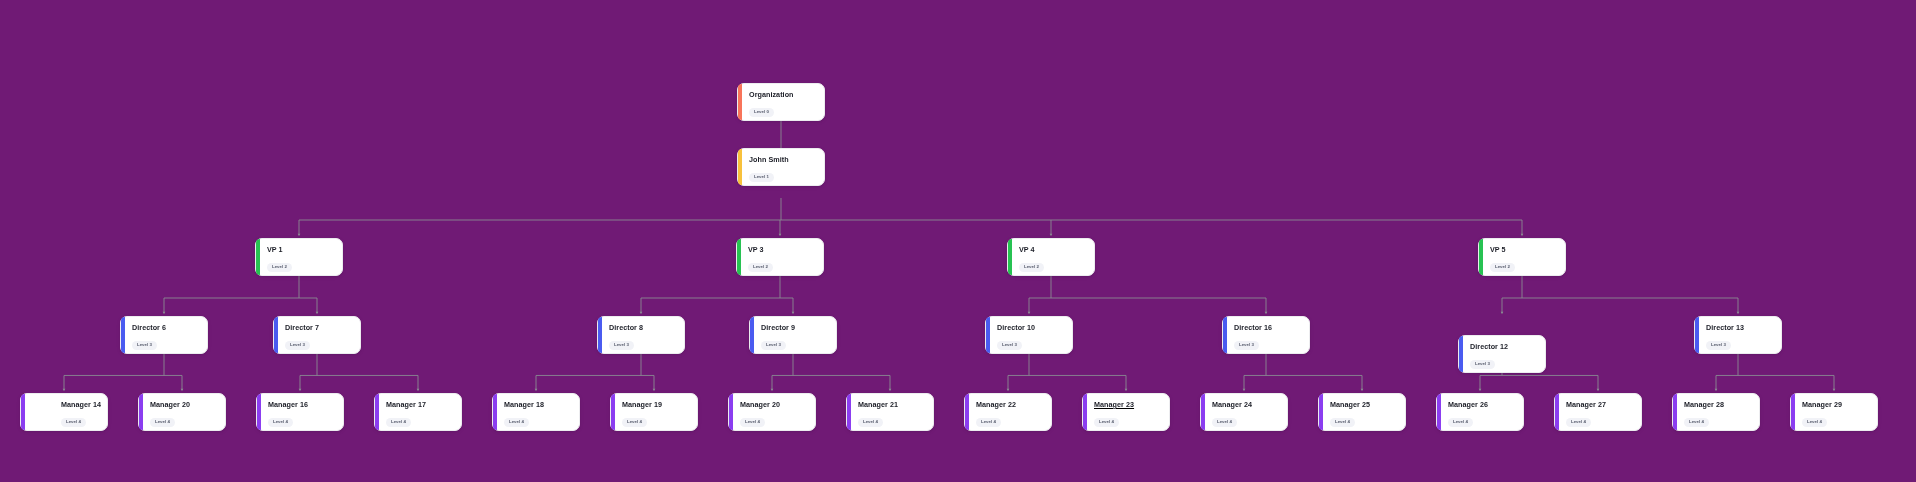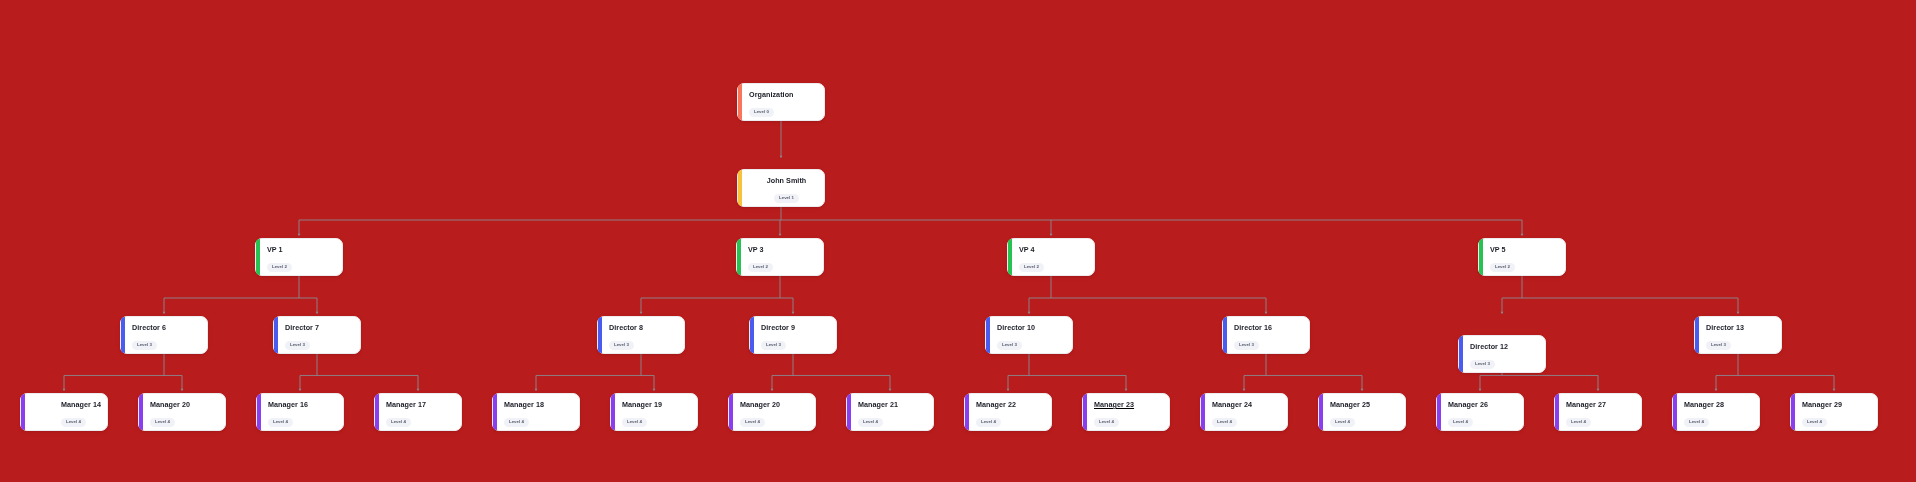--- a/index.html
+++ b/index.html
@@ -5,21 +5,21 @@
   * { box-sizing: border-box; }
   html, body {
     margin: 0; padding: 0;
     background: #ffffff;
     font-family: "Liberation Sans", sans-serif;
   }
   #canvas {
     position: relative;
     width: 1916px;
     height: 482px;
-    background: #b91c1c;
+    background: #701a75;
     overflow: hidden;
   }
   #edges {
     position: absolute;
     left: 0; top: 0;
     width: 1916px; height: 482px;
     pointer-events: none;
   }
   .node {
     position: absolute;
@@ -121,21 +121,21 @@
       <path d="M 1480 375.45 L 1598 375.45" fill="none" stroke="#8a8a92" stroke-width="0.9"></path>
       <path d="M 1480 375.45 L 1480 390" fill="none" stroke="#8a8a92" stroke-width="0.9" marker-end="url(#arrow)"></path>
       <path d="M 1598 375.45 L 1598 390" fill="none" stroke="#8a8a92" stroke-width="0.9" marker-end="url(#arrow)"></path>
       <path d="M 1738 354 L 1738 375.45" fill="none" stroke="#8a8a92" stroke-width="0.9"></path>
       <path d="M 1716 375.45 L 1834 375.45" fill="none" stroke="#8a8a92" stroke-width="0.9"></path>
       <path d="M 1716 375.45 L 1716 390" fill="none" stroke="#8a8a92" stroke-width="0.9" marker-end="url(#arrow)"></path>
       <path d="M 1834 375.45 L 1834 390" fill="none" stroke="#8a8a92" stroke-width="0.9" marker-end="url(#arrow)"></path>
     </svg>
   <div id="nodes">
       <div class="node" style="left: 737px; top: 83px;"><div class="accent" style="background: rgb(248, 116, 90);"></div><div class="title">Organization</div><div class="badge">Level 0</div></div>
-      <div class="node" style="left: 737px; top: 169px; text-align: center;"><div class="accent" style="background: rgb(248, 193, 60);"></div><div class="title">John Smith</div><div class="badge">Level 1</div></div>
+      <div class="node" style="left: 737px; top: 148px;"><div class="accent" style="background: rgb(248, 193, 60);"></div><div class="title">John Smith</div><div class="badge">Level 1</div></div>
       <div class="node" style="left: 255px; top: 238px;"><div class="accent" style="background: rgb(39, 194, 82);"></div><div class="title">VP 1</div><div class="badge">Level 2</div></div>
       <div class="node" style="left: 736px; top: 238px;"><div class="accent" style="background: rgb(39, 194, 82);"></div><div class="title">VP 3</div><div class="badge">Level 2</div></div>
       <div class="node" style="left: 1007px; top: 238px;"><div class="accent" style="background: rgb(39, 194, 82);"></div><div class="title">VP 4</div><div class="badge">Level 2</div></div>
       <div class="node" style="left: 1478px; top: 238px;"><div class="accent" style="background: rgb(39, 194, 82);"></div><div class="title">VP 5</div><div class="badge">Level 2</div></div>
       <div class="node" style="left: 120px; top: 316px;"><div class="accent" style="background: rgb(74, 91, 240);"></div><div class="title">Director 6</div><div class="badge">Level 3</div></div>
       <div class="node" style="left: 273px; top: 316px;"><div class="accent" style="background: rgb(74, 91, 240);"></div><div class="title">Director 7</div><div class="badge">Level 3</div></div>
       <div class="node" style="left: 597px; top: 316px;"><div class="accent" style="background: rgb(74, 91, 240);"></div><div class="title">Director 8</div><div class="badge">Level 3</div></div>
       <div class="node" style="left: 749px; top: 316px;"><div class="accent" style="background: rgb(74, 91, 240);"></div><div class="title">Director 9</div><div class="badge">Level 3</div></div>
       <div class="node" style="left: 985px; top: 316px;"><div class="accent" style="background: rgb(74, 91, 240);"></div><div class="title">Director 10</div><div class="badge">Level 3</div></div>
       <div class="node" style="left: 1222px; top: 316px;"><div class="accent" style="background: rgb(74, 91, 240);"></div><div class="title">Director 16</div><div class="badge">Level 3</div></div>

